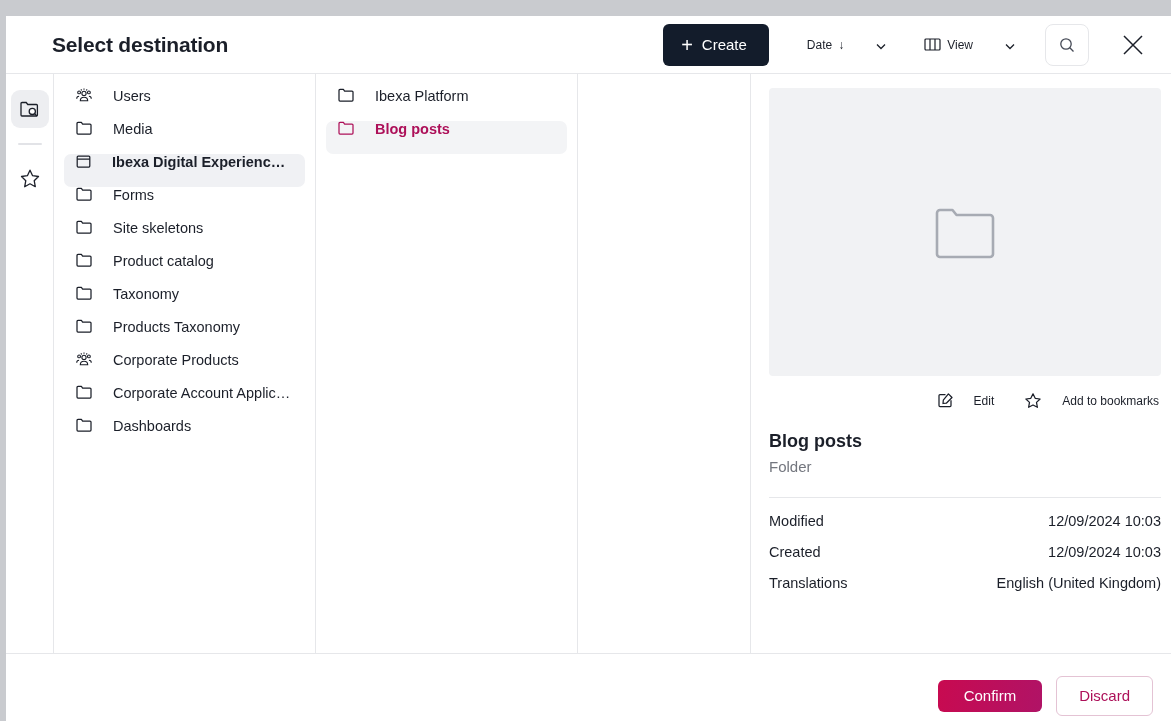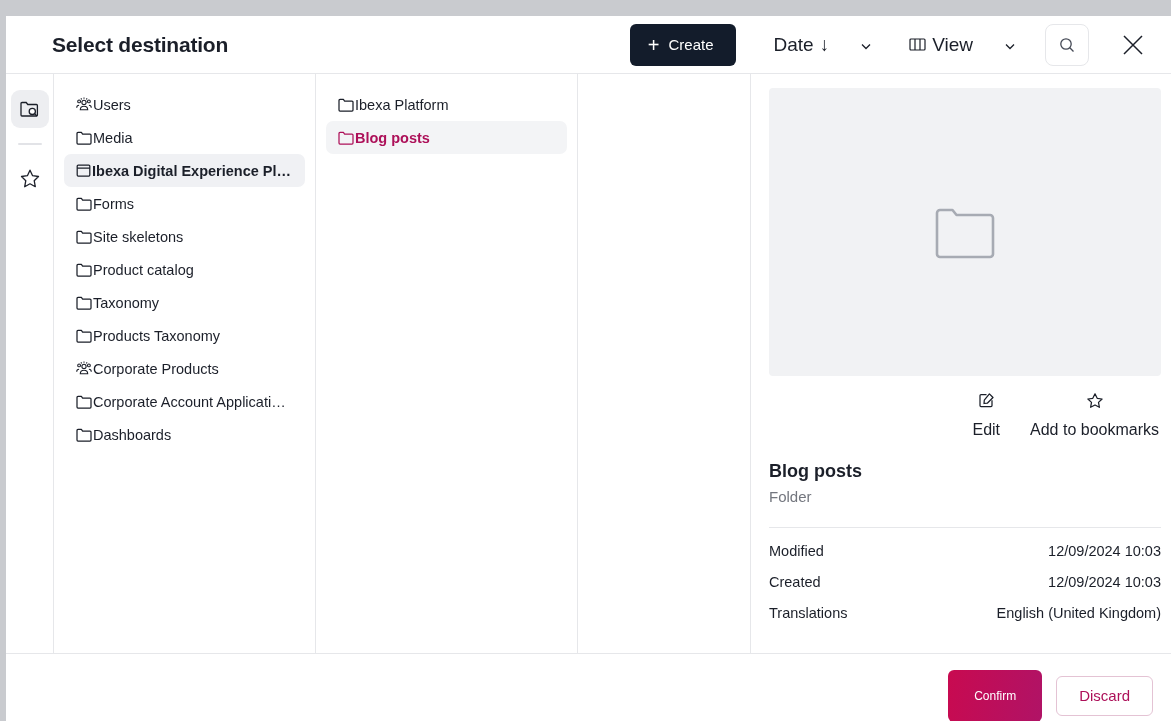--- a/index.html
+++ b/index.html
@@ -34,21 +34,21 @@
     background: #131c2b; color: #ffffff;
     height: 42px; padding: 0 22px 0 18px;
     border-radius: 6px; border: none;
     font-size: 15px; cursor: pointer;
     font-family: inherit;
   }
   .create-btn .plus { font-size: 20px; line-height: 1; font-weight: 400; }
   .toolgroup {
     display: flex; align-items: center;
     margin-left: 38px;
-    font-size: 19px; color: #1b1f29;
+    font-size: 12px; color: #1b1f29;
     cursor: pointer;
   }
   .toolgroup .lbl { display: flex; align-items: center; gap: 6px; }
   .chev {
     display: inline-block; margin-left: 30px;
     width: 12px; height: 12px;
   }
   .chev svg, .icon svg { display: block; }
   .search-btn {
     margin-left: 30px;
@@ -86,21 +86,21 @@
     border-right: 1px solid #e6e7ea;
     padding: 14px 10px 0 10px;
     overflow: hidden;
     background: #fff;
   }
   .col-1 { width: 262px; flex: 0 0 262px; }
   .col-2 { width: 262px; flex: 0 0 262px; }
   .col-3 { width: 173px; flex: 0 0 173px; }
 
   .tree-item {
-    display: flex; align-items: center; gap: 1px;
+    display: flex; gap: 21px;
     height: 33px; padding: 0 12px;
     border-radius: 7px;
     font-size: 14.5px; color: #1b1f29;
     cursor: pointer; white-space: nowrap; overflow: hidden;
   }
   .tree-item .tlabel { overflow: hidden; text-overflow: ellipsis; }
   .tree-item.selected { background: #f0f1f4; font-weight: bold; }
   .tree-item.selected-pink { background: #f3f4f6; color: #ad1059; font-weight: bold; }
   .tree-item .icon { flex: 0 0 auto; display: flex; }
 
@@ -115,22 +115,22 @@
     height: 288px;
     background: #f1f2f4;
     border-radius: 4px;
     display: flex; align-items: center; justify-content: center;
   }
   .prev-actions {
     display: flex; justify-content: flex-end; align-items: center;
     gap: 30px; padding: 16px 2px 0 0;
   }
   .prev-action {
-    display: flex; align-items: center; gap: 12px;
-    font-size: 16px; color: #1b1f29; cursor: pointer; flex-direction: column;
+    display: flex; align-items: center; gap: 20px;
+    font-size: 12px; color: #1b1f29; cursor: pointer;
   }
   .prev-title {
     font-size: 18px; font-weight: bold; color: #1b1f29;
     margin-top: 22px;
   }
   .prev-sub { font-size: 15px; color: #73767e; margin-top: 6px; }
   .prev-divider { height: 1px; background: #e6e7ea; margin: 22px 0 0 0; }
   .meta-row {
     display: flex; justify-content: space-between; align-items: center;
     font-size: 14.5px; color: #1b1f29;
@@ -140,24 +140,24 @@
 
   
   .footer {
     height: 84px; flex: 0 0 84px;
     border-top: 1px solid #e6e7ea;
     background: #ffffff;
     display: flex; align-items: center; justify-content: flex-end;
     padding-right: 18px; gap: 14px;
   }
   .btn-confirm {
-    height: 52px; padding: 0 26px;
+    height: 32px; padding: 0 26px;
     border: none; border-radius: 6px;
     background: linear-gradient(100deg, #c80a50 0%, #b01366 100%);
-    color: #fff; font-size: 12px; cursor: pointer;
+    color: #fff; font-size: 15px; cursor: pointer;
     font-family: inherit;
   }
   .btn-discard {
     height: 40px; padding: 0 22px;
     border: 1px solid #e4c3d4; border-radius: 6px;
     background: #fff; color: #ad1059; font-size: 15px; cursor: pointer;
     font-family: inherit;
   }
 </style>
 </head>

